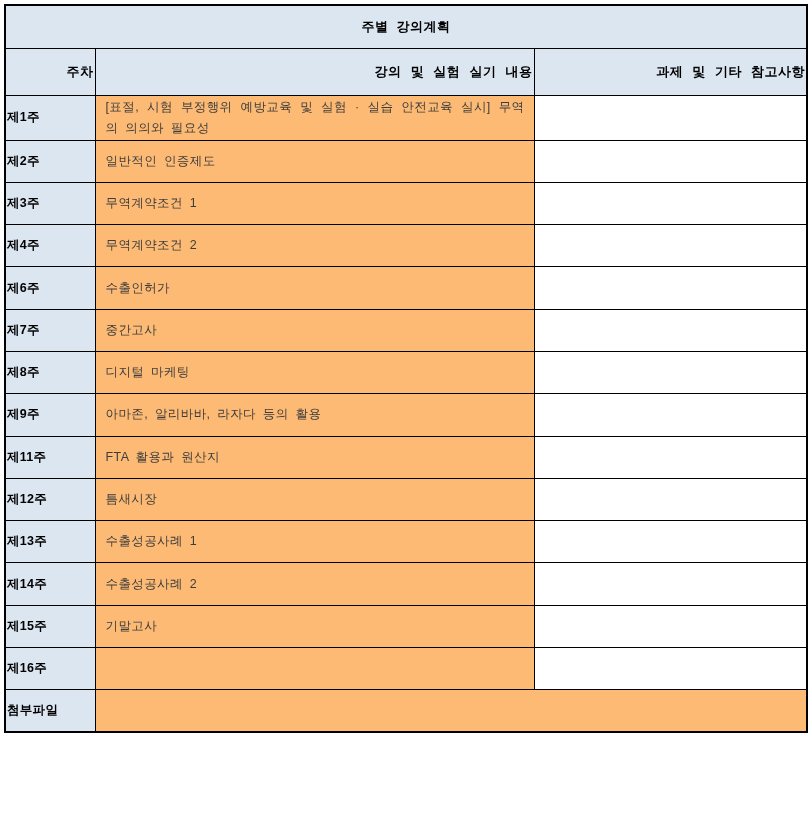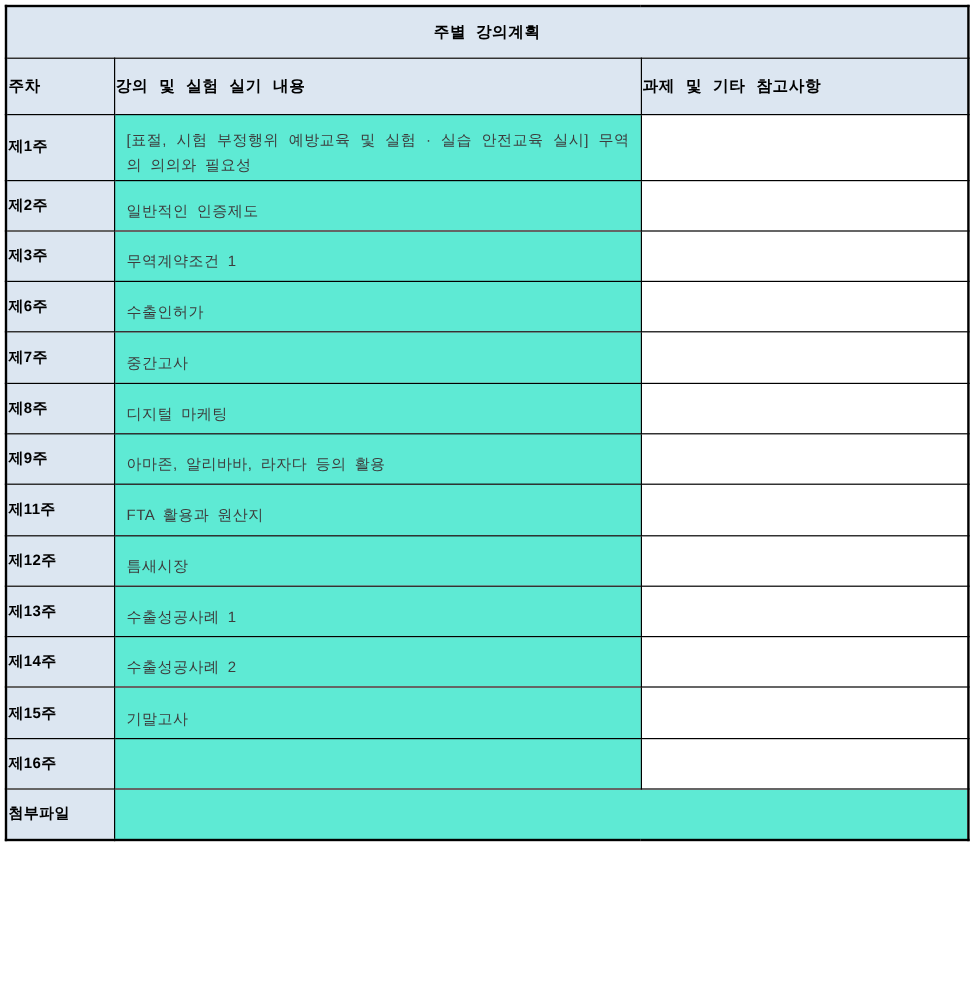--- a/index.html
+++ b/index.html
@@ -37,39 +37,39 @@
     background:var(--header-bg);
     font-size:13px;font-weight:bold;
     text-align:center;vertical-align:middle;
     word-spacing:4px;
     letter-spacing:0.5px;
   }
   tr.head-row{height:47px;}
   tr.head-row th{
     background:var(--header-bg);
     font-size:13px;font-weight:bold;
-    text-align:left;vertical-align:middle;
+    text-align:right;vertical-align:middle;
     word-spacing:5px;
     letter-spacing:0.5px;
   }
   tbody tr{height:42.3px;}
   td.week-cell, th.week-cell{
     background:var(--header-bg);
     font-size:12.5px;font-weight:bold;
     text-align:left;vertical-align:middle;
     color:var(--label-text);
     letter-spacing:0.3px;
   }
   td.content-cell{
-    background:#5eead4;
+    background:#fdba74;
     font-size:12.5px;
     color:var(--content-text);
     text-align:justify;
     vertical-align:middle;
-    padding:11px 9px 1px 10px;
+    padding:1px 9px 1px 10px;
     line-height:21px;
     word-spacing:3px;
     letter-spacing:0.4px;
   }
   td.notes-cell{
     background:#ffffff;
     font-size:12.5px;
     color:var(--content-text);
     vertical-align:middle;
     padding:1px 9px 1px 10px;
@@ -102,20 +102,25 @@
           <td class="notes-cell"></td>
         </tr>
         <tr>
           <td class="week-cell">제2주</td>
           <td class="content-cell">일반적인 인증제도</td>
           <td class="notes-cell"></td>
         </tr>
         <tr>
           <td class="week-cell">제3주</td>
           <td class="content-cell">무역계약조건 1</td>
+          <td class="notes-cell"></td>
+        </tr>
+        <tr>
+          <td class="week-cell">제4주</td>
+          <td class="content-cell">무역계약조건 2</td>
           <td class="notes-cell"></td>
         </tr>
         <tr>
           <td class="week-cell">제6주</td>
           <td class="content-cell">수출인허가</td>
           <td class="notes-cell"></td>
         </tr>
         <tr>
           <td class="week-cell">제7주</td>
           <td class="content-cell">중간고사</td>

